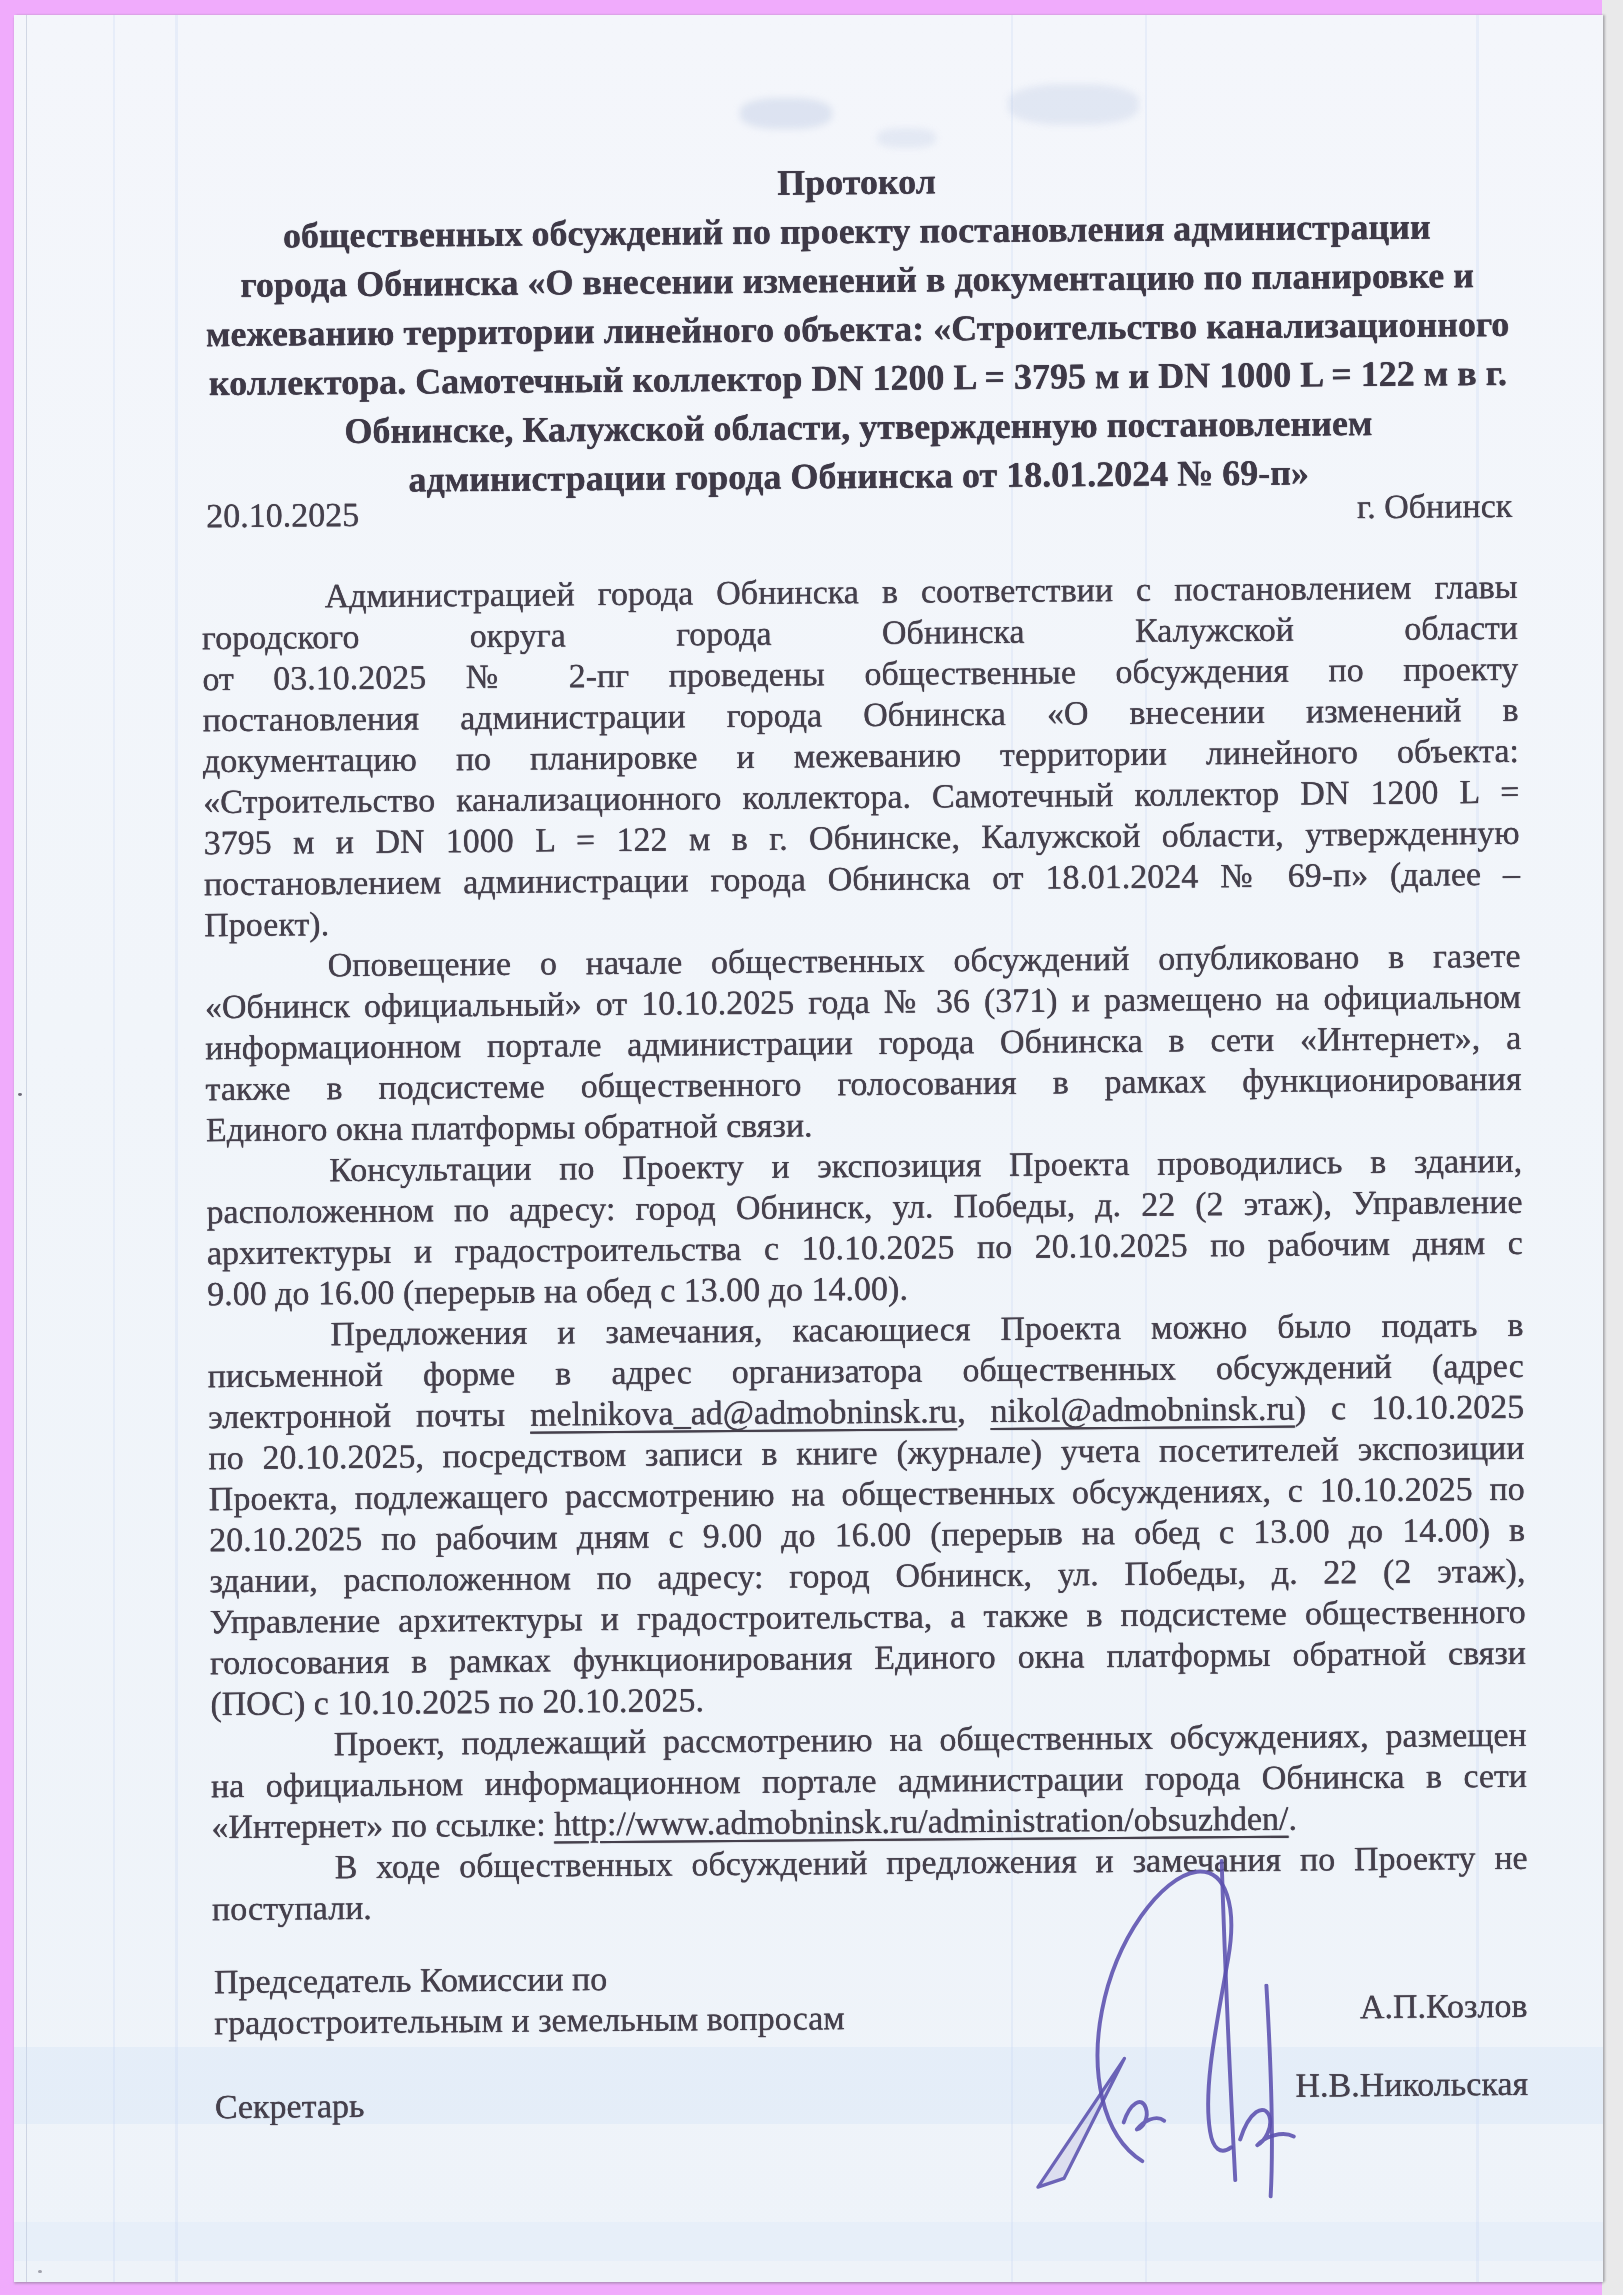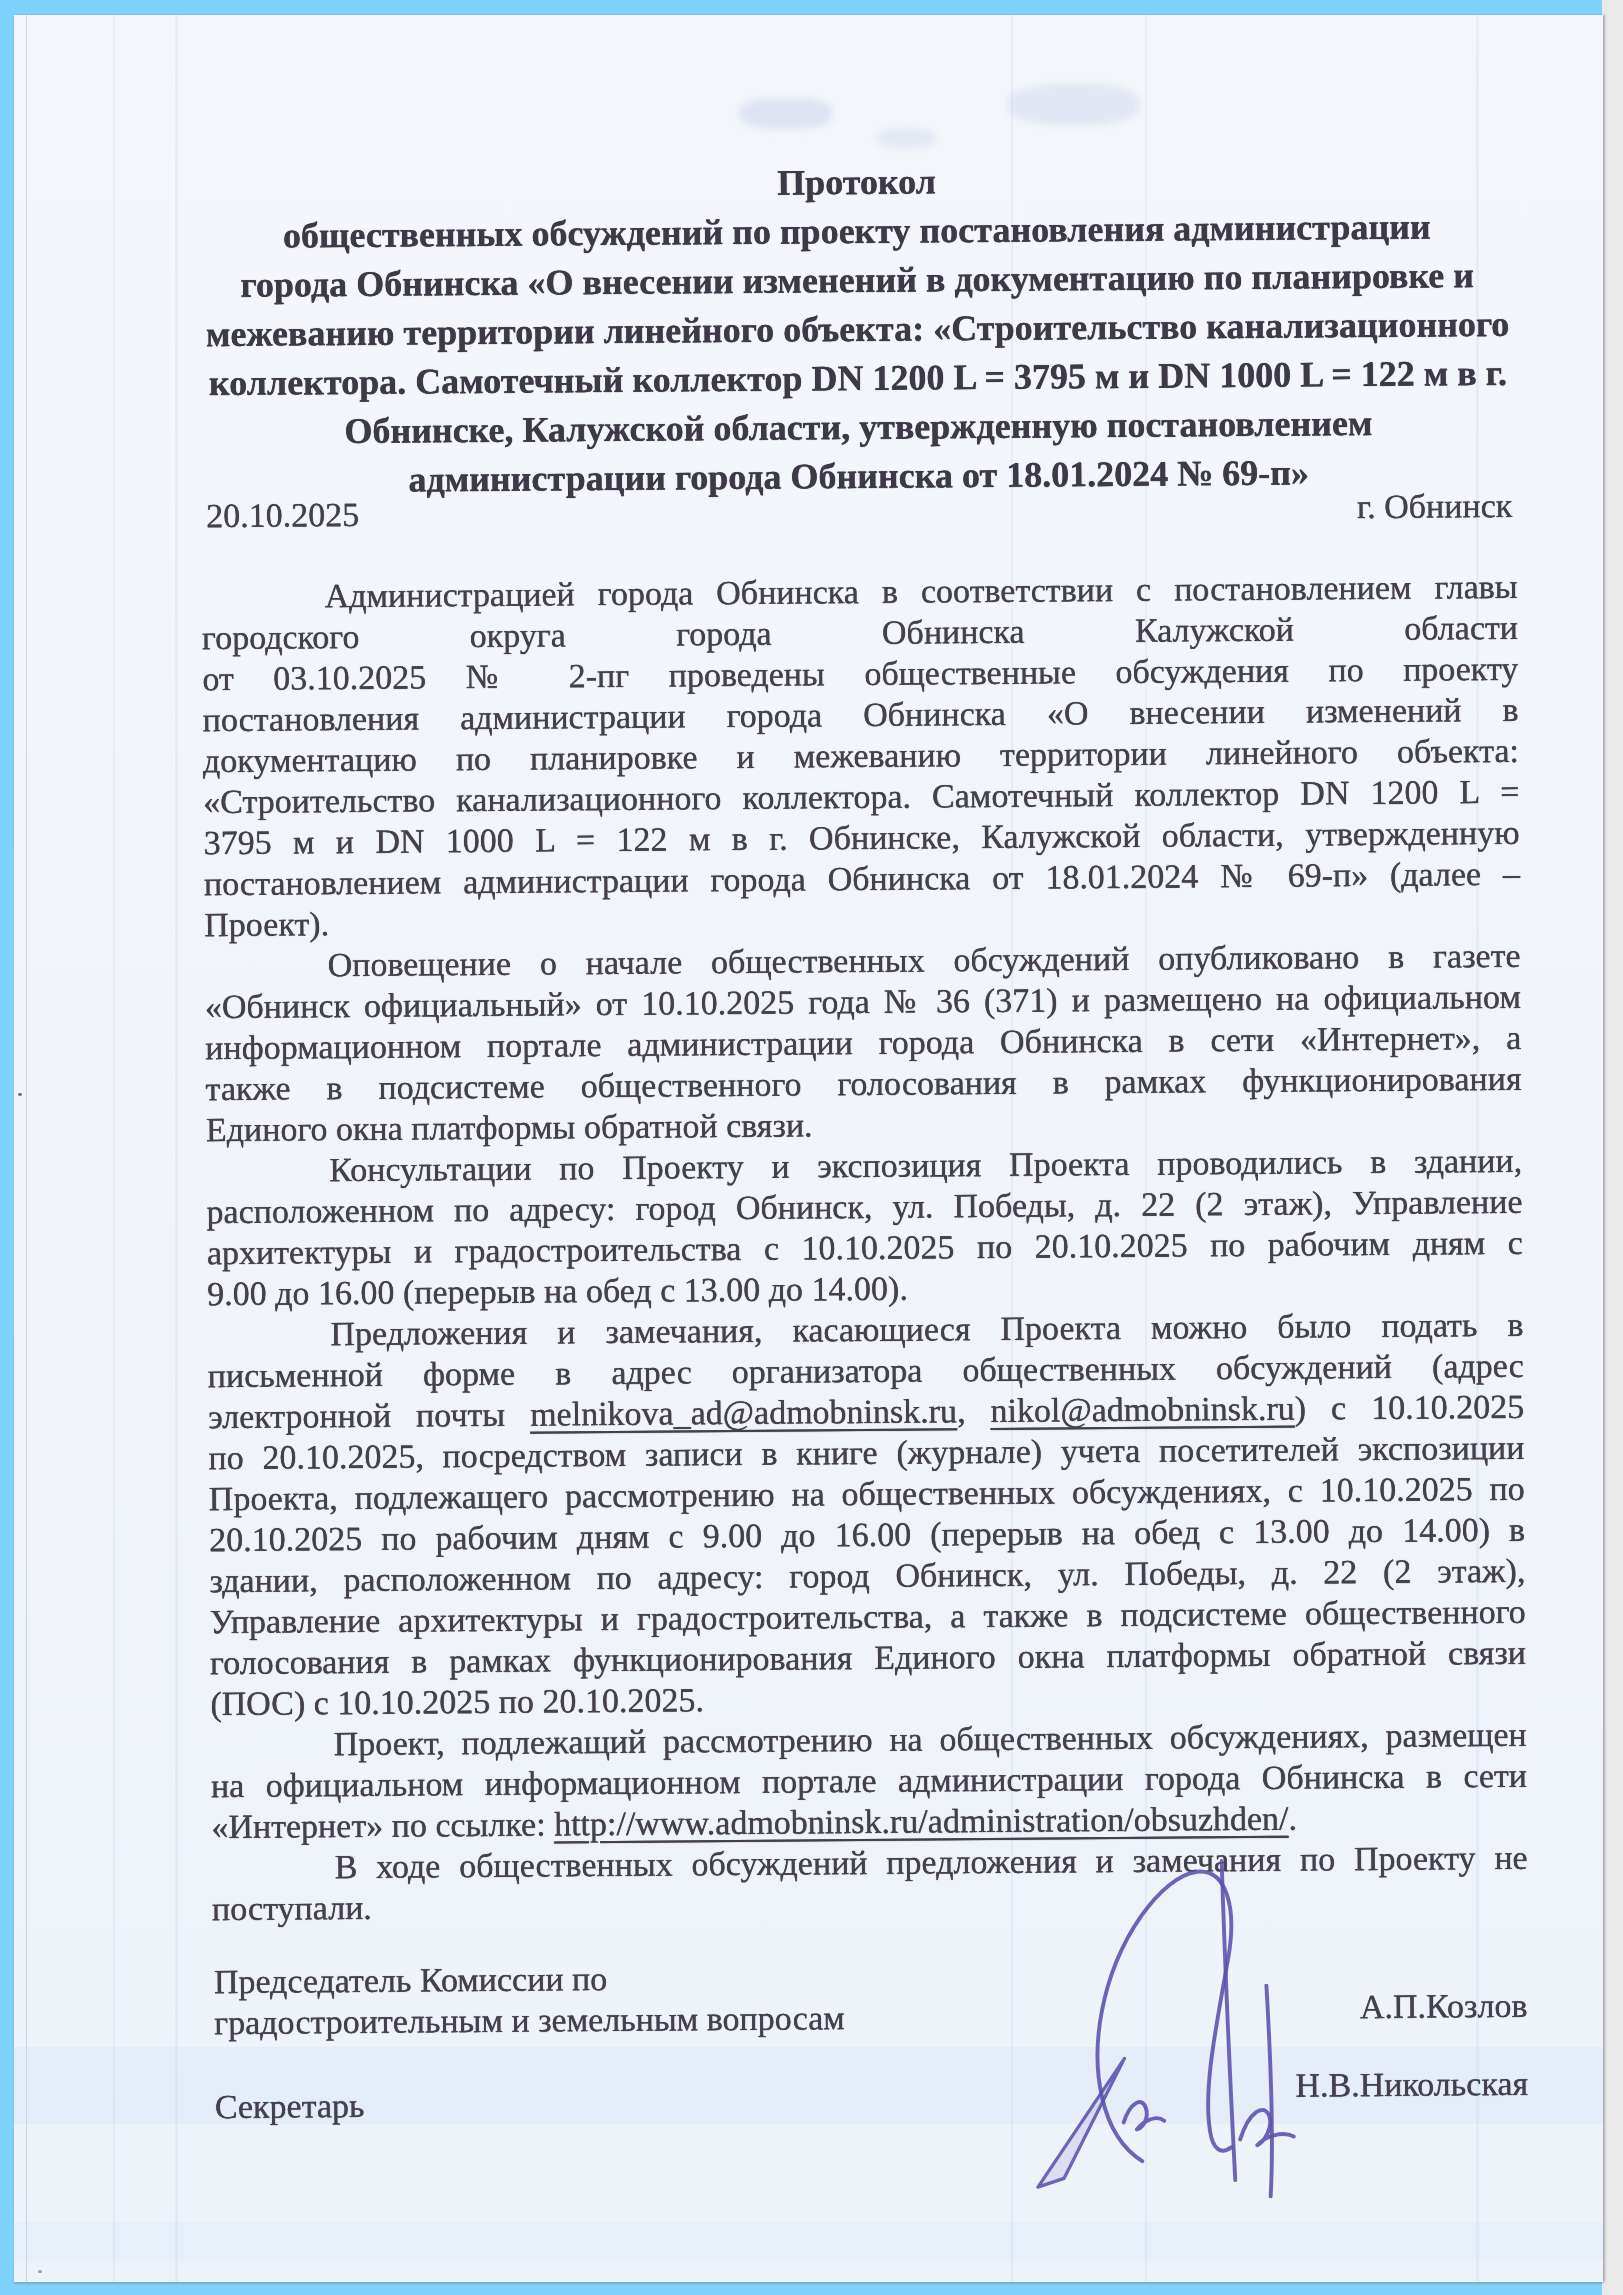--- a/index.html
+++ b/index.html
@@ -1,16 +1,16 @@
 <!DOCTYPE html>
 <html style="font-size:10.5px"><head>
 <meta charset="utf-8">
 <style>
   html,body{margin:0;padding:0;background:#f7f7f8;}
-  .scan{position:relative;width:1624px;height:2295px;background:#7dd3fc;overflow:hidden;
+  .scan{position:relative;width:1624px;height:2295px;background:#f0abfc;overflow:hidden;
         font-family:"Liberation Serif","DejaVu Serif",serif;color:#45404c;}
   
   .bg-right{position:absolute;top:0;right:0;width:21.6px;height:100%;background:#e9e9ea;}
   .paper{position:absolute;left:14.4px;top:15px;width:1589px;height:2267px;
          background:linear-gradient(180deg,#f4f6fb 0%,#f1f5fa 45%,#eef3f9 100%);
          box-shadow:2px 0 2px rgba(110,110,118,.45),0 2px 2px rgba(120,120,128,.35);}
   .fold{position:absolute;left:26px;top:15px;width:1.3px;height:2267px;background:rgba(130,142,175,.30);}
   .streak{position:absolute;top:15px;height:2267px;background:rgba(185,205,240,.22);}
   .band{position:absolute;left:14.4px;width:1589px;background:rgba(200,218,246,.25);}
   .speck{position:absolute;background:#6d6a78;border-radius:50%;}

